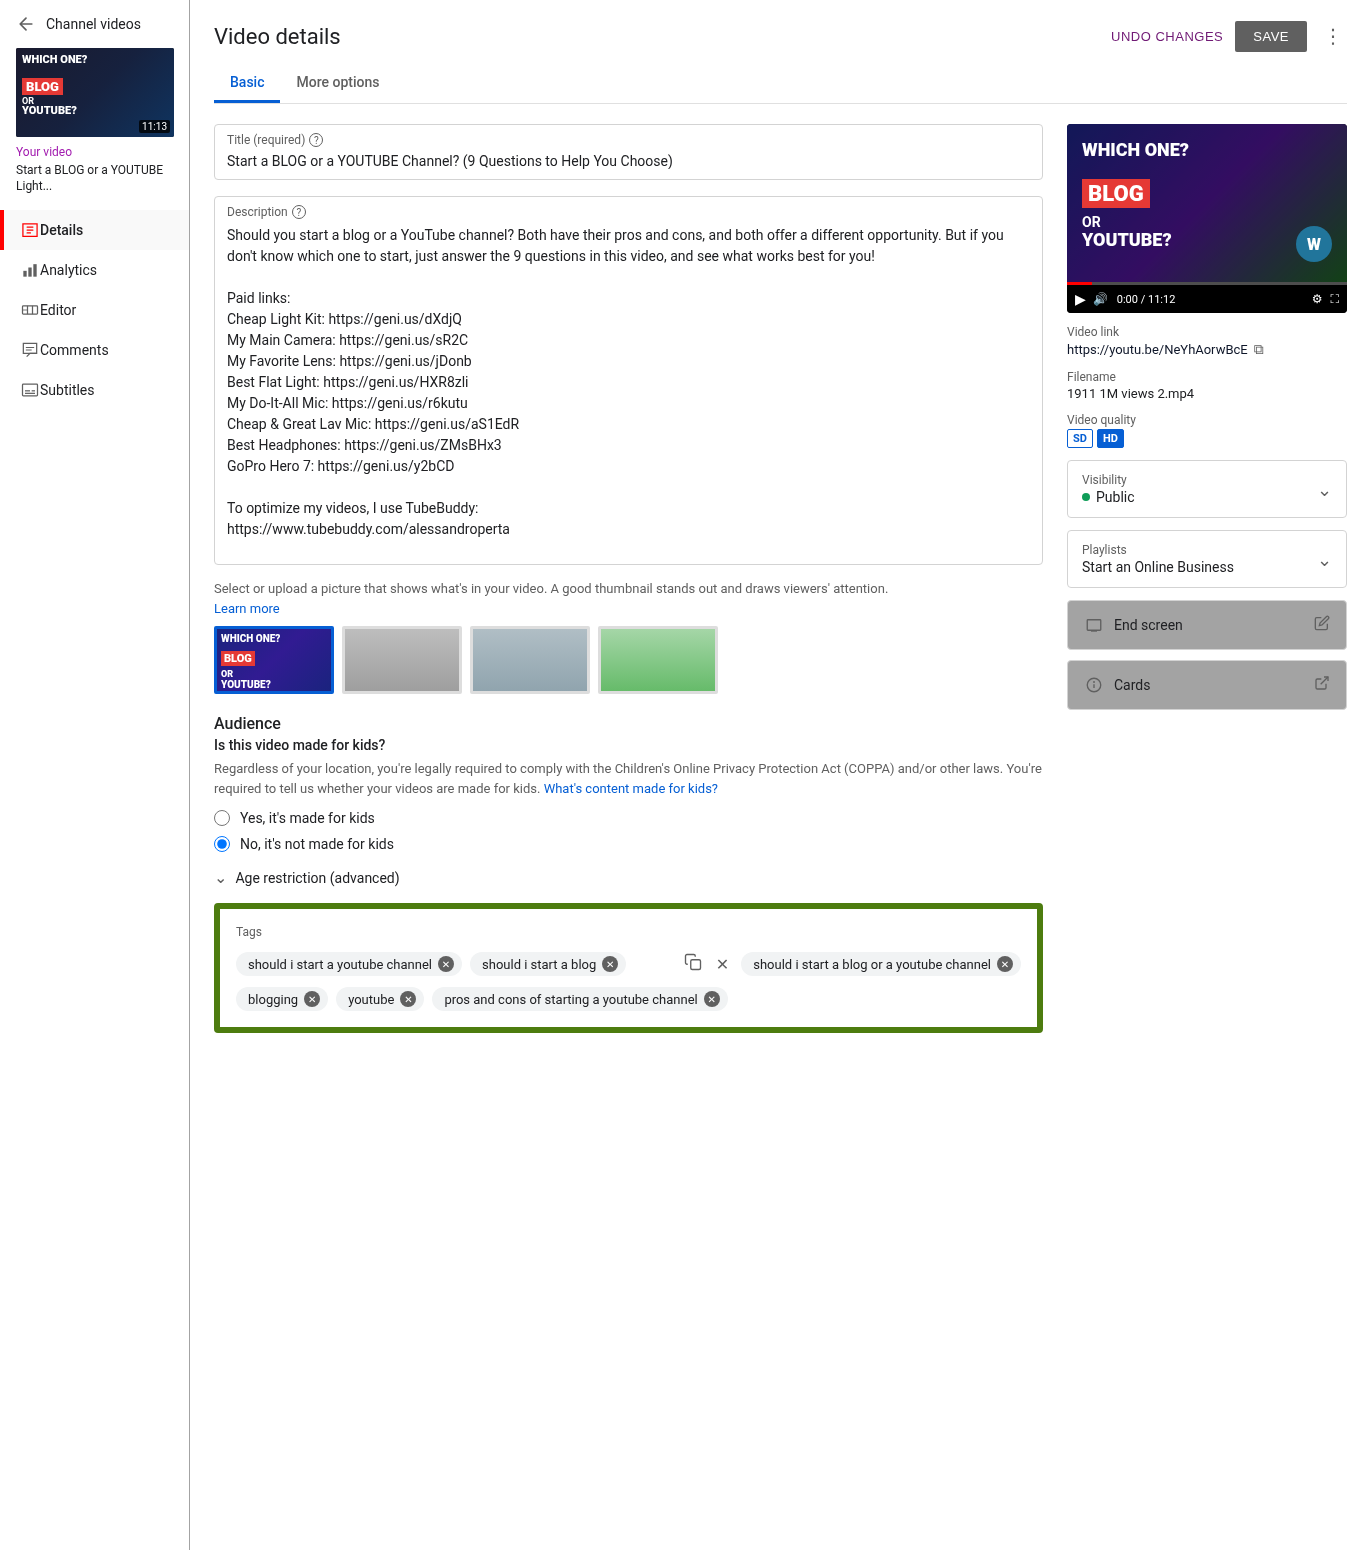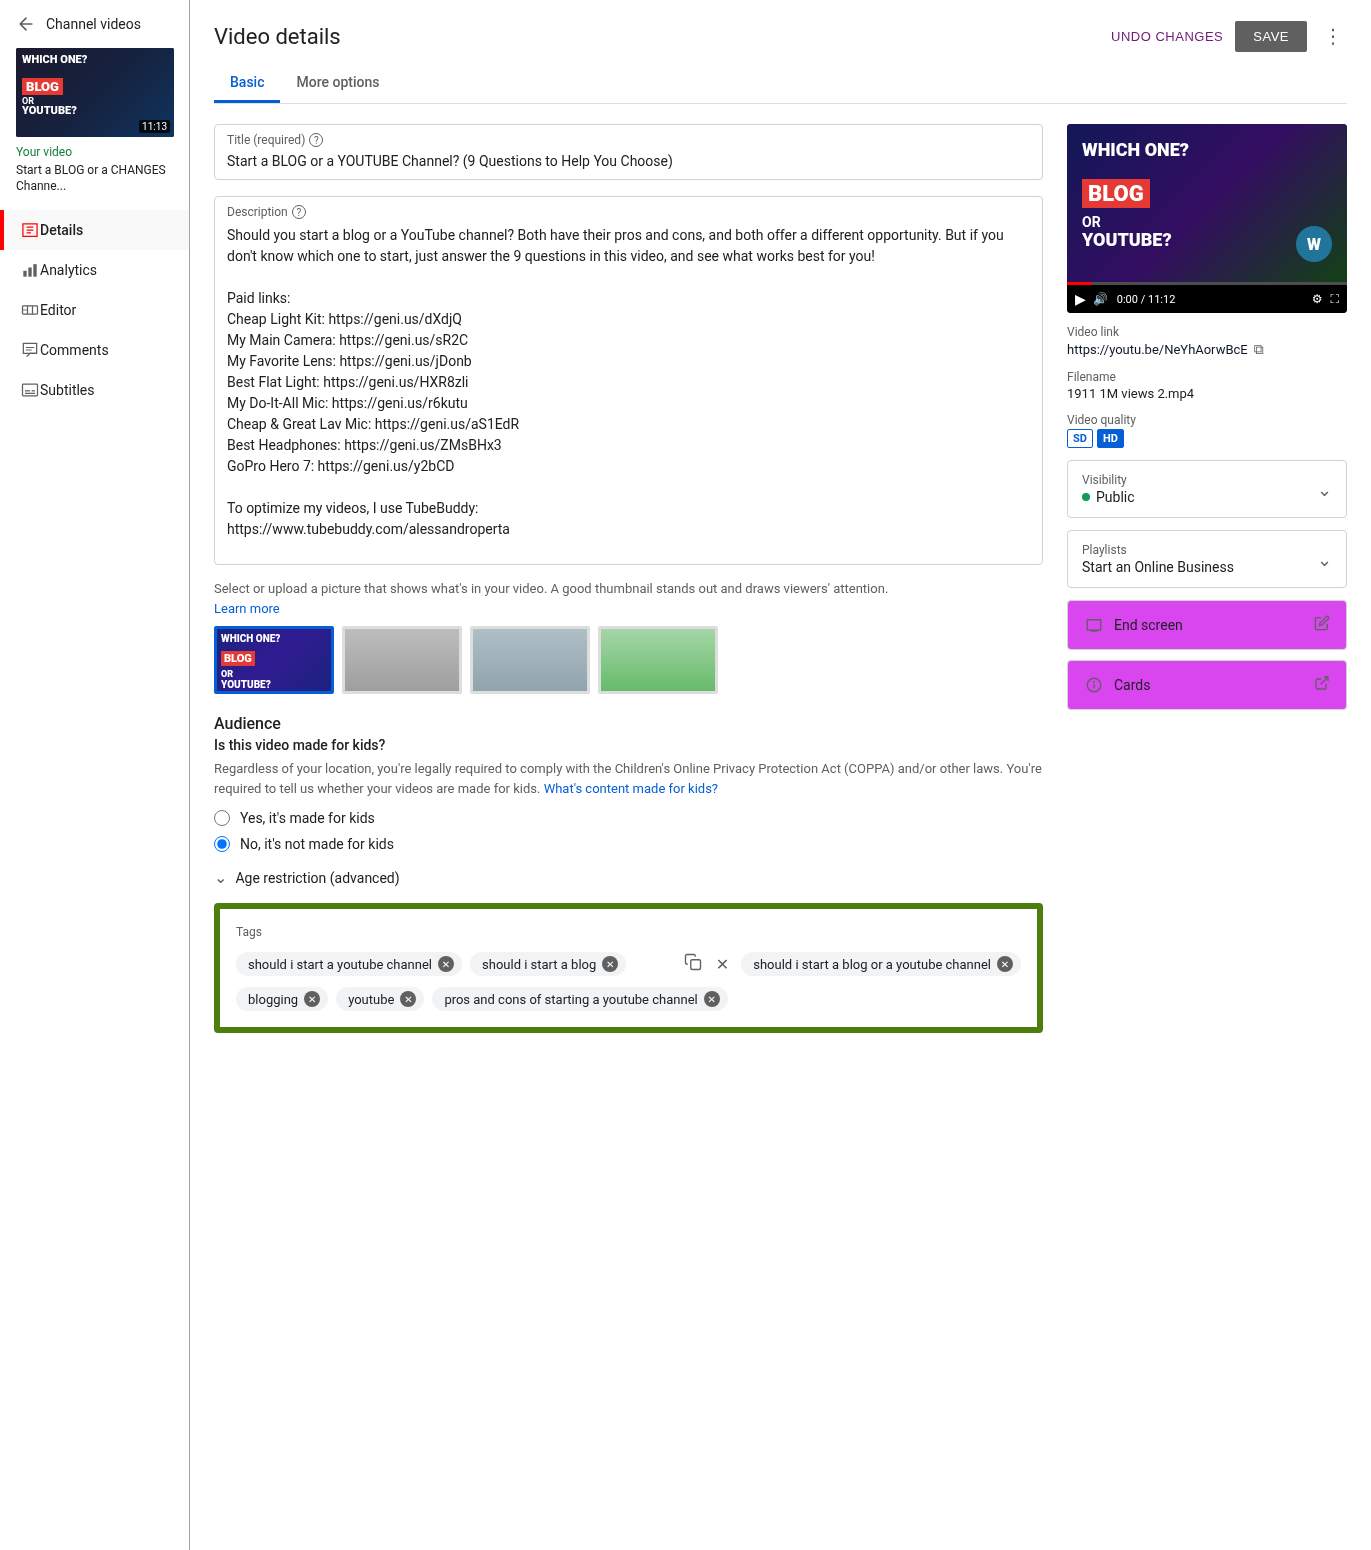--- a/index.html
+++ b/index.html
@@ -494,21 +494,21 @@
     
     .action-row {
       border: 1px solid #d3d3d3;
       border-radius: 4px;
       padding: 14px 16px;
       display: flex;
       align-items: center;
       justify-content: space-between;
       cursor: pointer;
       margin-bottom: 10px;
-      background: #d946ef;
+      background: #a3a3a3;
     }
     .action-row-left {
       display: flex;
       align-items: center;
       gap: 10px;
       font-size: 14px;
       color: #202124;
     }
     .action-icon {
       width: 20px;
@@ -556,22 +556,22 @@
 
   <div class="sidebar-video-thumb">
     <div class="thumb-overlay"></div>
     <div class="thumb-text-which">WHICH ONE?</div>
     <div class="thumb-text-blog">BLOG</div>
     <div class="thumb-text-or">OR</div>
     <div class="thumb-text-youtube">YOUTUBE?</div>
     <div class="thumb-duration">11:13</div>
   </div>
 
-  <div style="padding: 0 16px 4px; font-size: 12px; color: #15803d;">Your video</div>
-  <div style="padding: 0 16px 8px; font-size: 12px; color: #202124; line-height: 1.3;">Start a BLOG or a CHANGES Channe...</div>
+  <div style="padding: 0 16px 4px; font-size: 12px; color: #a21caf;">Your video</div>
+  <div style="padding: 0 16px 8px; font-size: 12px; color: #202124; line-height: 1.3;">Start a BLOG or a YOUTUBE Light...</div>
 
   <div class="sidebar-nav">
 
     <div class="sidebar-nav-item active">
       <svg viewBox="0 0 24 24">
         <path d="M20.5 4.5h-17v15h17v-15zM8.5 8.5h7M8.5 12h7M8.5 15.5h4" stroke="#f00" stroke-width="1.5" fill="none" stroke-linecap="round"></path>
       </svg>
       <span>Details</span>
     </div>
 

